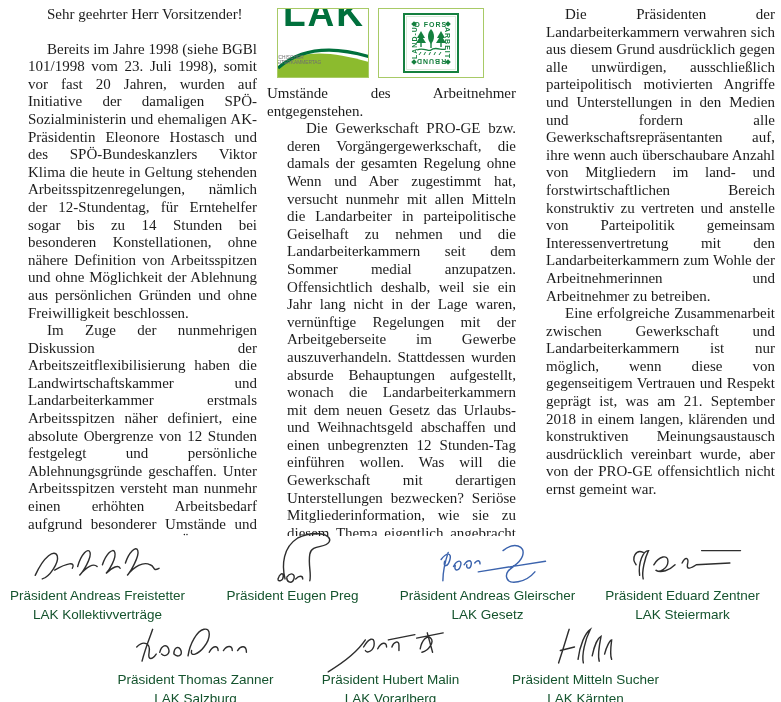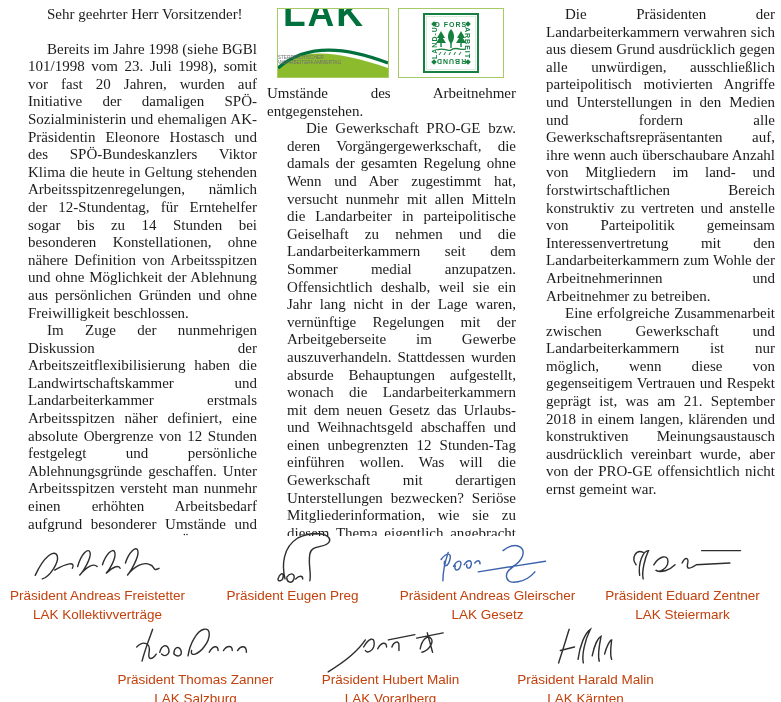--- a/index.html
+++ b/index.html
@@ -19,21 +19,21 @@
   .para { margin:0; }
   .para.indent { text-indent:19px;margin-left:20px; }
   .para.salutation { margin-bottom:17px; }
 
   
   .logo-row { display:flex; gap:9px; margin:2px 0 7px 10px; height:70px; }
   .logo-box {
     box-sizing:border-box; height:70px; background:#fff;
     border:1px solid #a8ca66; position:relative; overflow:hidden;
   }
-  .lak-box { width:112px; }
+  .lak-box { width:92px; }
   .bund-box { width:106px; display:flex; align-items:center; justify-content:center; }
 
   .lak-wordmark {
     position:absolute; top:-4px; left:5px;
     font-family:"Liberation Sans", sans-serif; font-weight:bold;
     font-size:37px; letter-spacing:2px; color:#00703c; z-index:2;
   }
   .lak-swoosh { position:absolute; left:0; bottom:0; width:110px; height:38px; z-index:1; }
   .lak-orgtext {
     position:absolute; right:2px; bottom:9px; z-index:3;
@@ -67,21 +67,21 @@
   .sig-area { padding-top:4px; }
   .sig-row { display:flex; }
   .sig-row-1 { width:781px; }
   .sig-row-1 .sig-block { flex:0 0 195px; width:195px; }
   .sig-row-2 { width:585px; margin:0 auto; }
   .sig-row-2 .sig-block { flex:0 0 195px; width:195px; }
   .sig-block { display:flex; flex-direction:column; align-items:center; }
   .sig-stroke { width:160px; height:46px; overflow:visible; }
   .sig-name, .sig-org {
     font-family:"Liberation Sans", sans-serif; font-size:13.5px; line-height:19px;
-    color:#c2410c; text-align:center; white-space:nowrap;
+    color:#14532d; text-align:center; white-space:nowrap;
   }
 </style>
 </head>
 <body>
 
 <div class="page">
 
   <div class="text-area">
 
     <div class="col">
@@ -197,21 +197,21 @@
           <path fill="none" stroke-width="1.6" stroke-linecap="round" d="M4,54 C24,42 38,30 46,18 M44,26 C50,16 56,14 56,22 C56,30 48,34 46,30 M60,28 C64,20 70,20 70,26 M76,26 C78,20 84,18 84,24 L84,30 M72,18 L102,12 M108,28 C110,18 116,12 120,16 C124,20 118,30 110,32 M116,10 L122,32 M104,16 L134,10" stroke="#2e2e2e"></path>
         </svg>
         <div class="sig-name">Präsident Hubert Malin</div>
         <div class="sig-org">LAK Vorarlberg</div>
       </div>
 
       <div class="sig-block">
         <svg class="sig-stroke" viewBox="0 0 150 52">
           <path fill="none" stroke-width="1.6" stroke-linecap="round" d="M44,44 C50,26 54,12 56,6 M46,30 L62,26 M66,40 C68,24 74,10 80,6 C74,18 70,34 72,44 M82,36 C84,26 88,16 92,14 C90,24 88,36 90,42 M96,34 C98,26 102,18 104,18 C103,26 102,36 104,40" stroke="#2e2e2e"></path>
         </svg>
-        <div class="sig-name">Präsident Harald Malin</div>
+        <div class="sig-name">Präsident Mitteln Sucher</div>
         <div class="sig-org">LAK Kärnten</div>
       </div>
 
     </div>
 
   </div>
 
 </div>
 
 </body></html>

